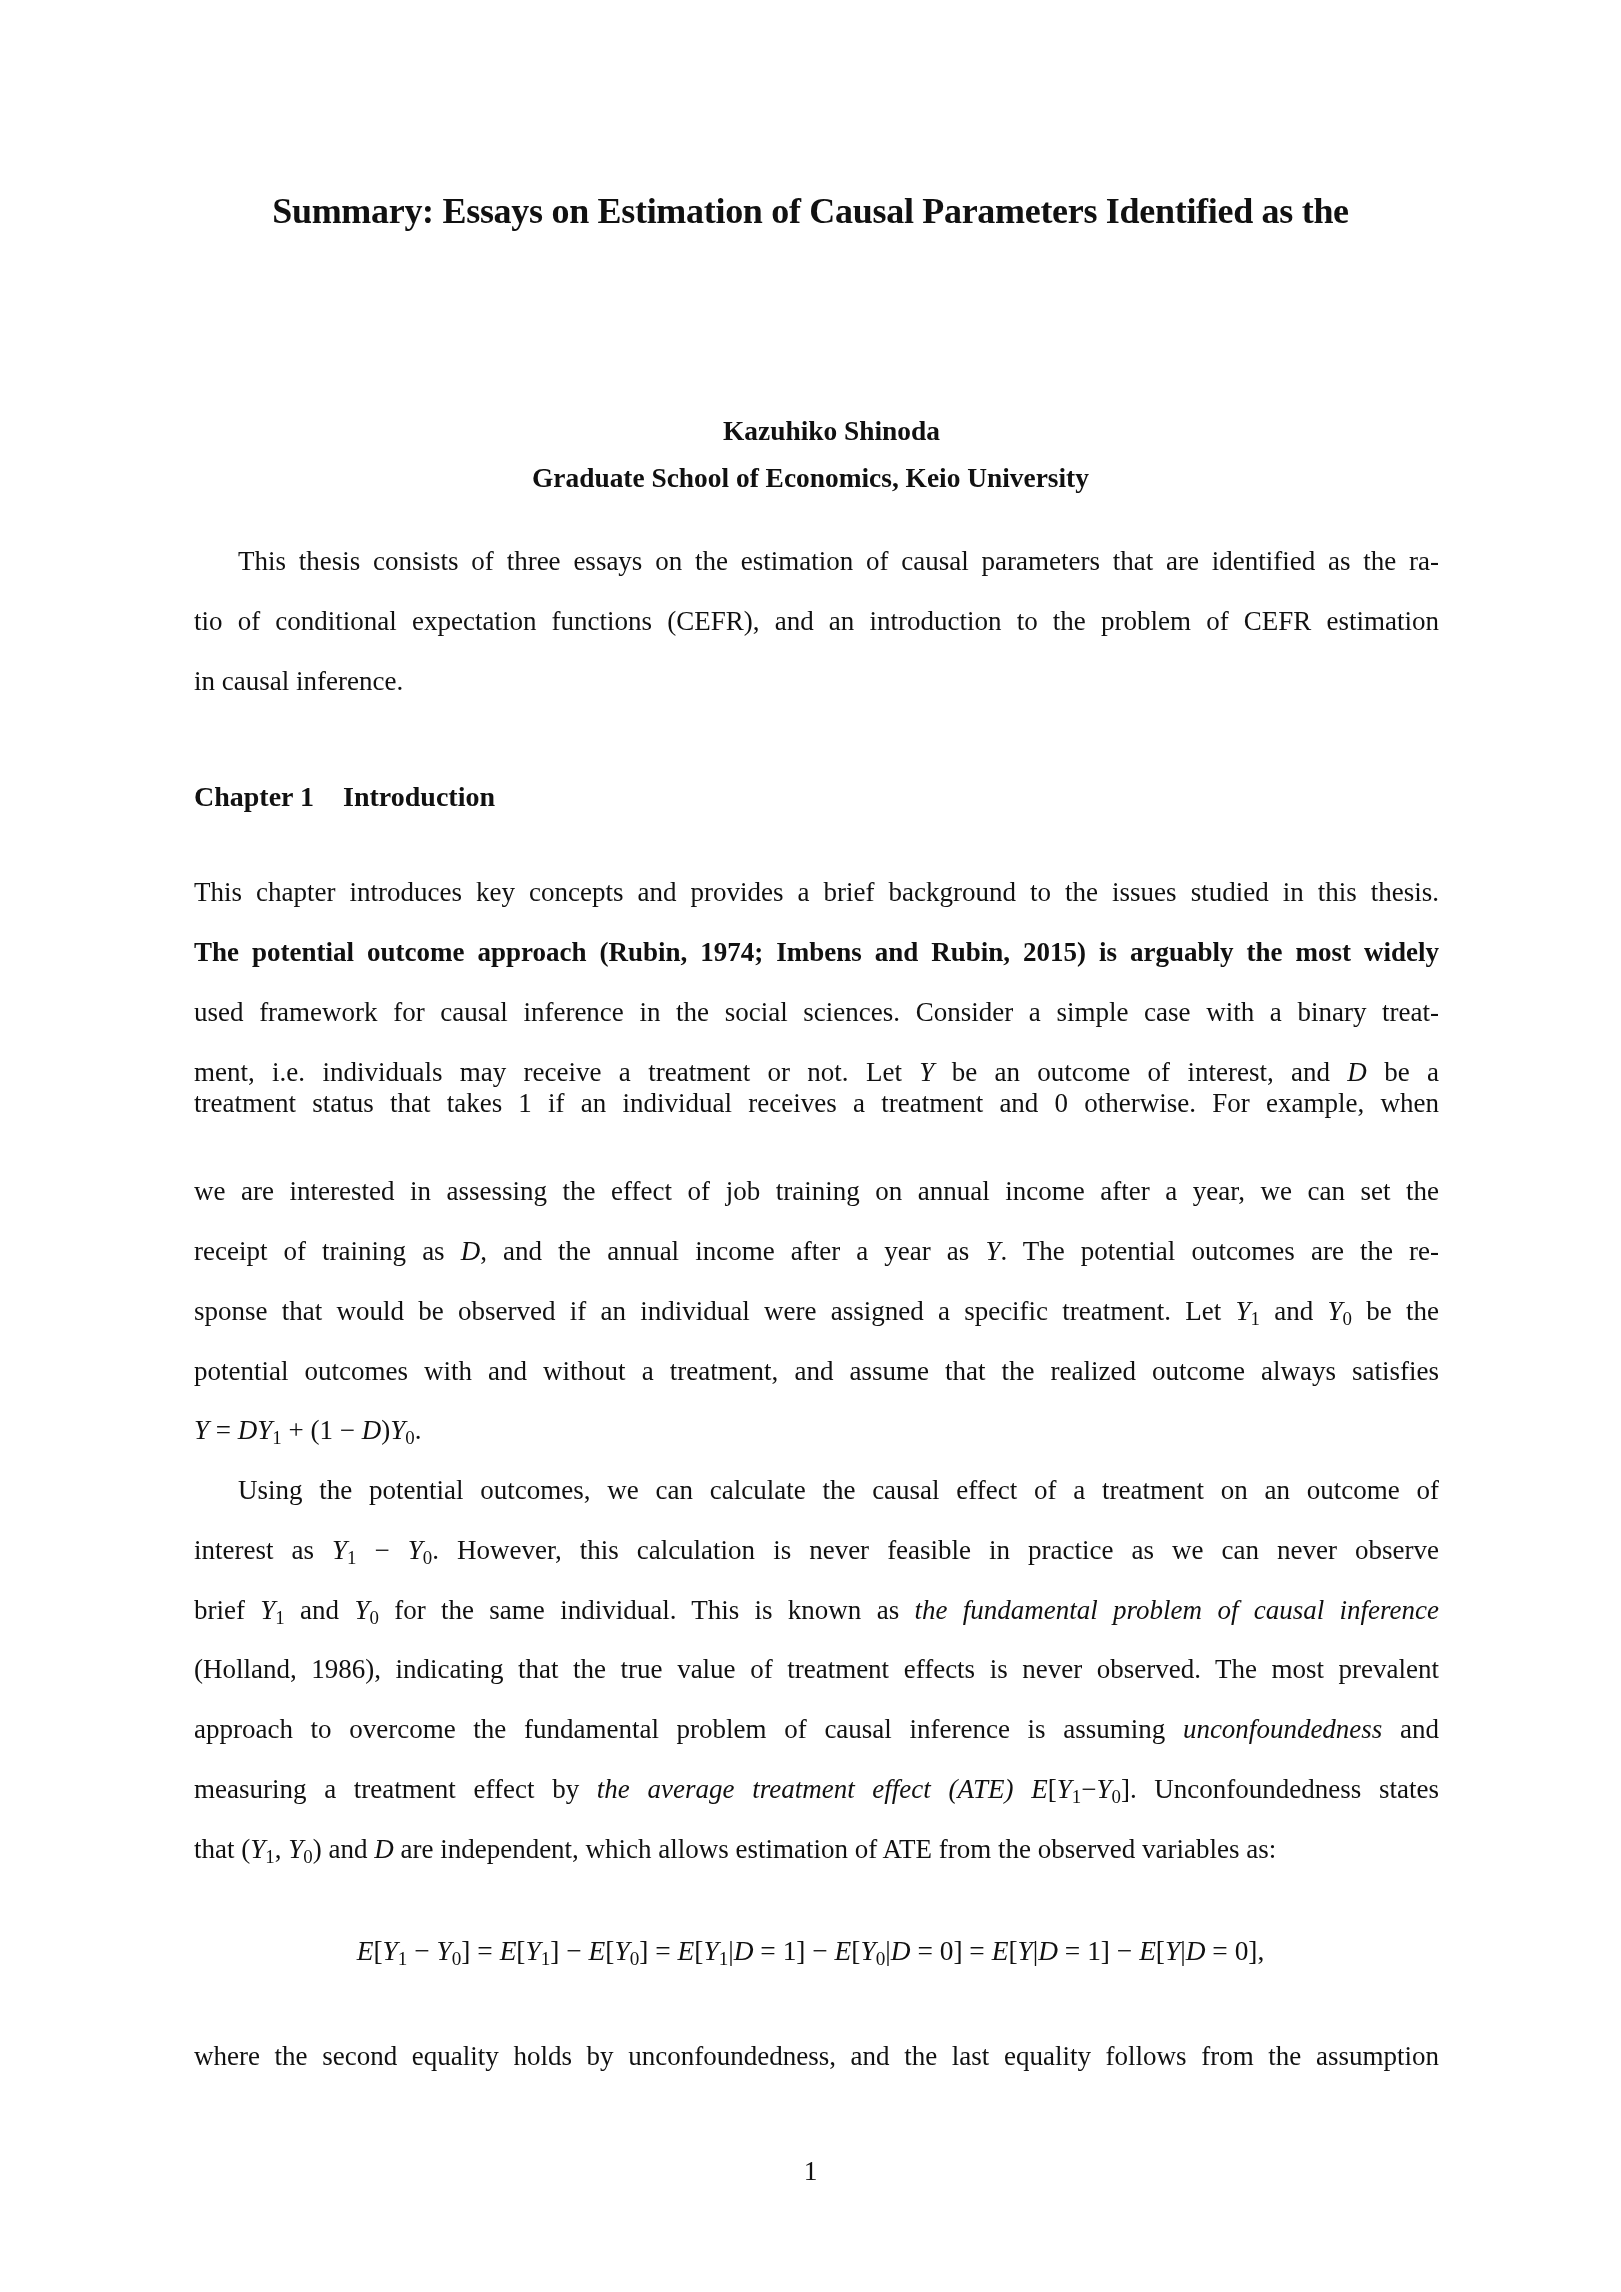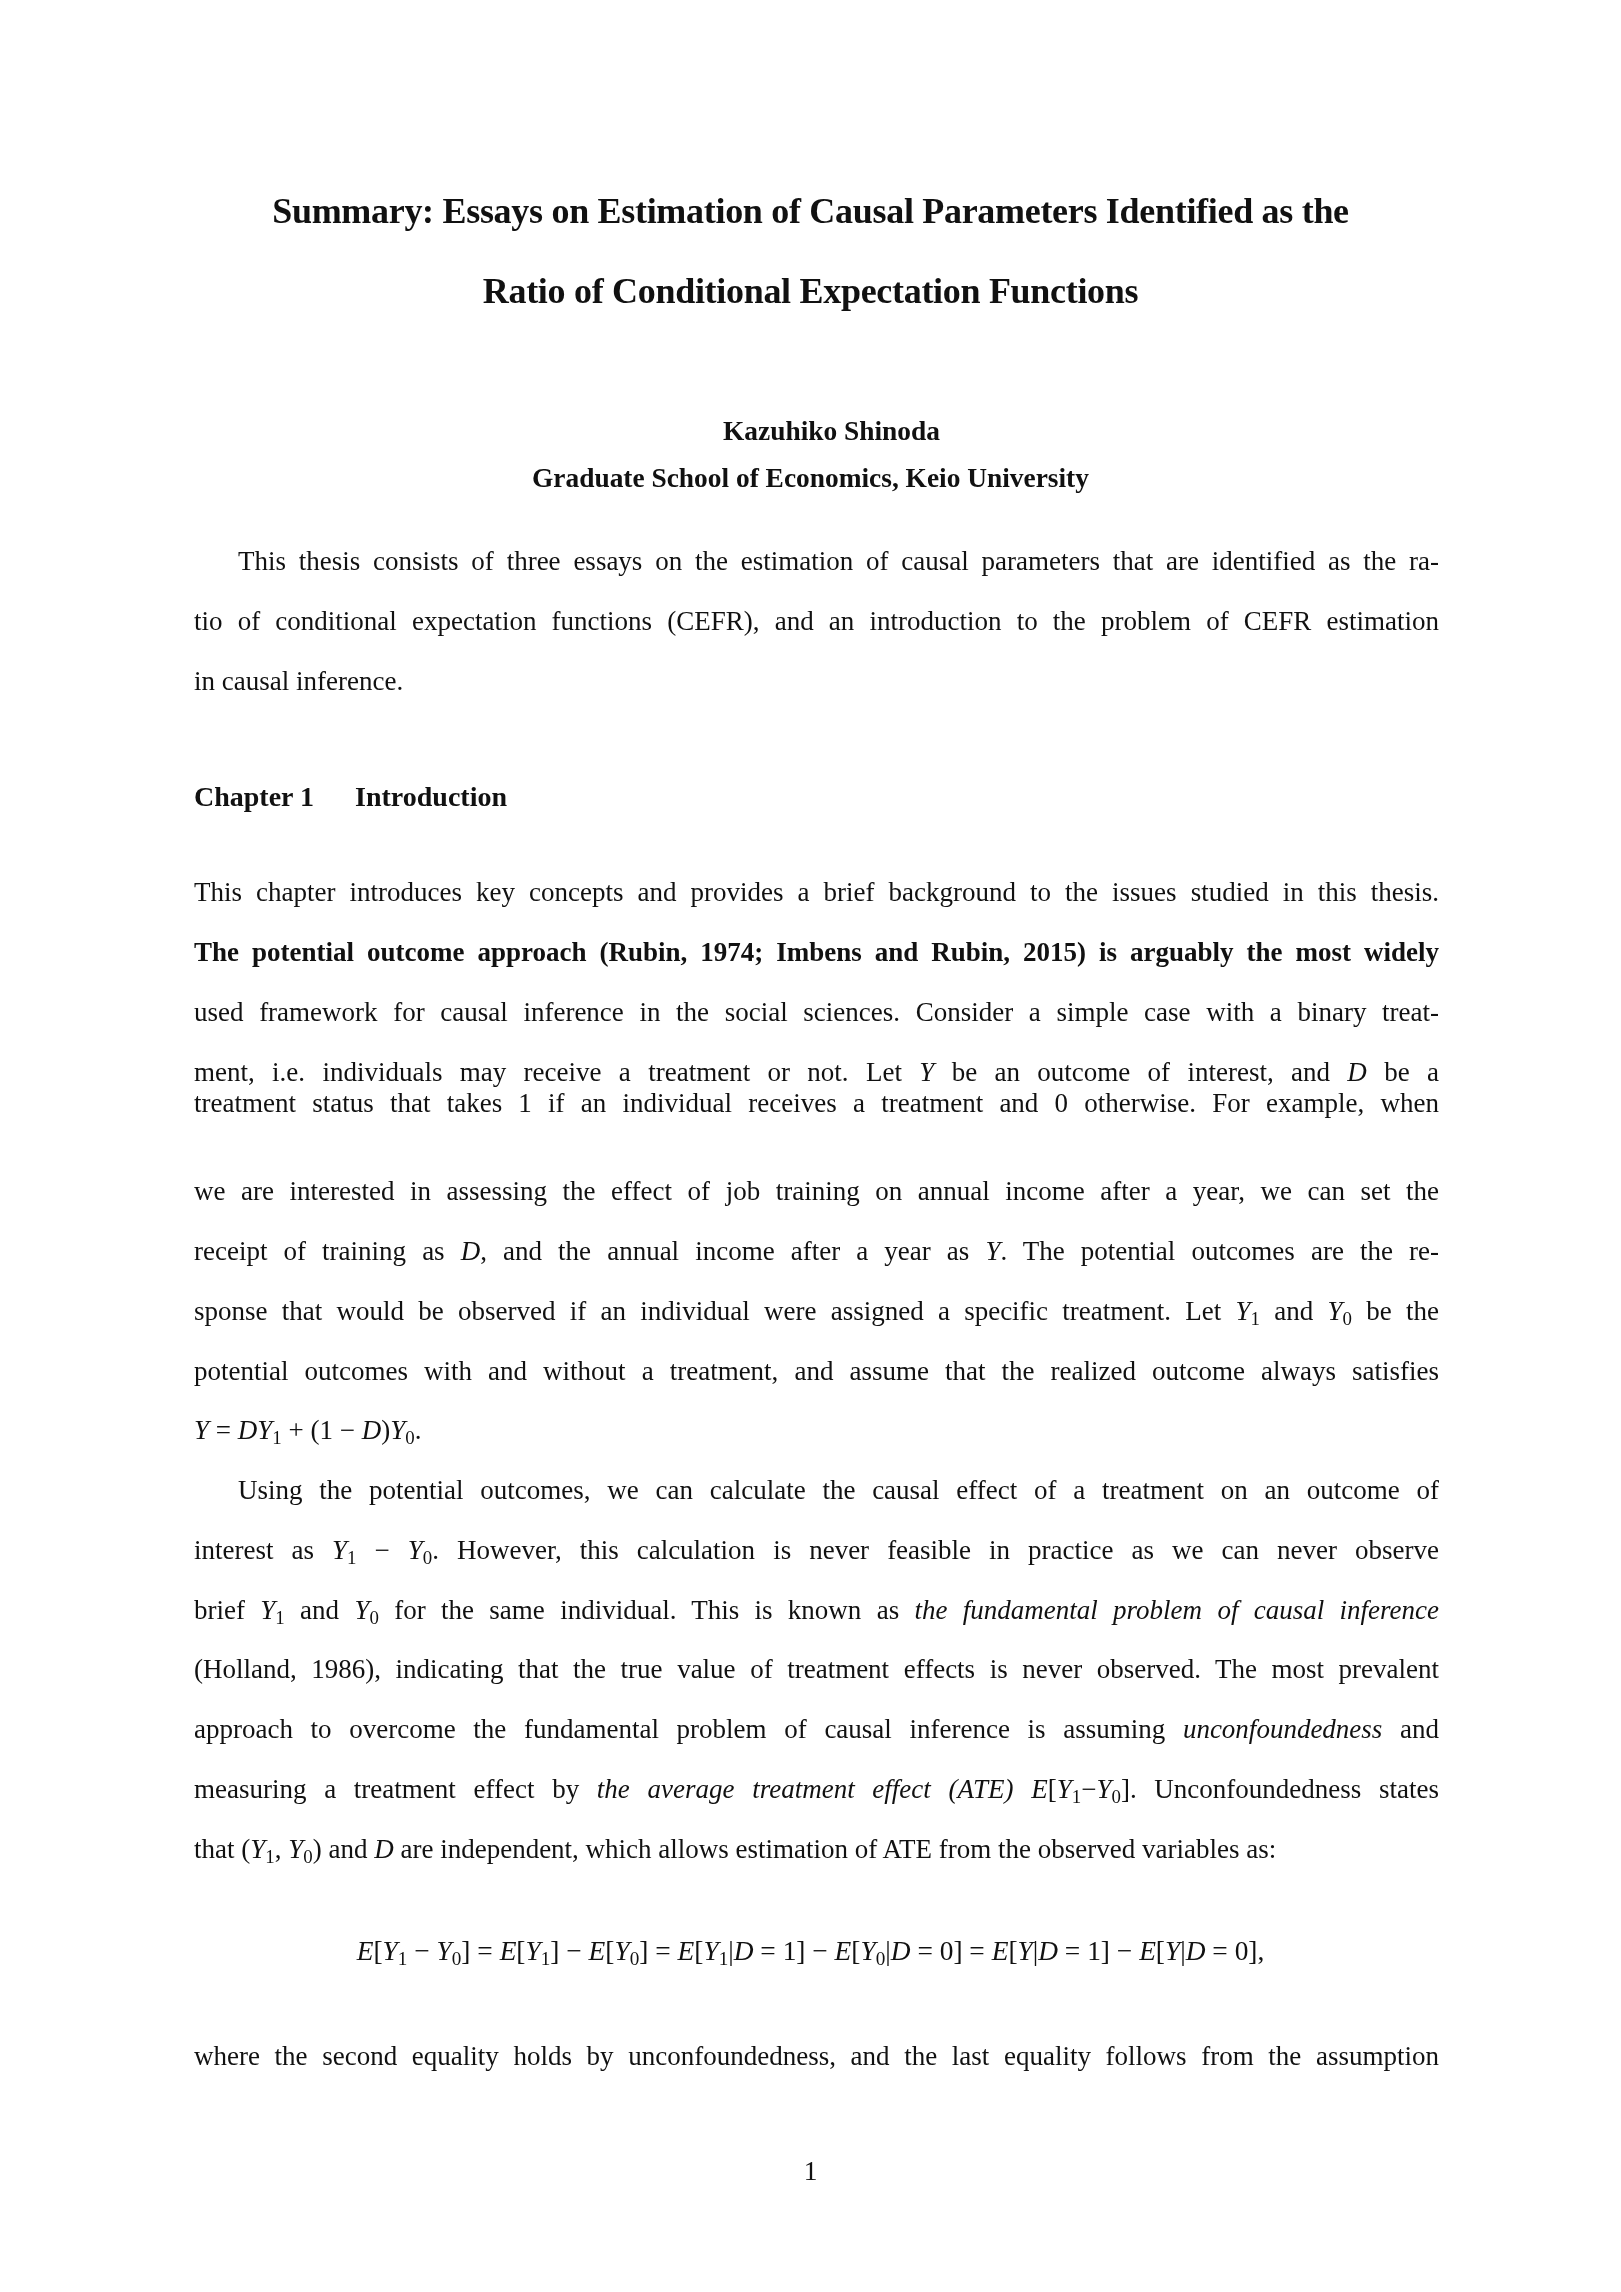--- a/index.html
+++ b/index.html
@@ -8,34 +8,33 @@
   .page { position: absolute; left: 0; top: 0; width: 1293px; height: 2293px; background: #fff; }
   .title { position: absolute; left: 0; width: 1621px; text-align: center;
            font-weight: bold; font-size: 36px; line-height: 39px; letter-spacing: -0.3px; }
   .center-bold { position: absolute; left: 0; width: 1621px; text-align: center;
            font-weight: bold; font-size: 27.4px; line-height: 31px; }
   .line { position: absolute; left: 194px; width: 1245px; font-size: 27px; line-height: 31px;
           white-space: nowrap; text-align: justify; text-align-last: justify; }
   .line.last { text-align-last: left; }
   .line.indent { padding-left: 44px; width: 1201px; }
   .h2 { position: absolute; left: 194px; font-weight: bold; font-size: 28px; line-height: 31px; }
-  .h2 .num { margin-right: 41px; }
+  .h2 .num { margin-right: 29px; }
   .m { font-style: italic; font-family: "Liberation Serif", "DejaVu Serif", serif; }
   sub { font-size: 70%; vertical-align: -4.9px; line-height: 0; font-style: normal; }
   em { font-style: italic; }
   .eq { position: absolute; left: 0; width: 1621px; text-align: center; font-size: 27.4px; line-height: 31px; white-space: nowrap; }
   .pagenum { position: absolute; left: 0; width: 1621px; text-align: center; font-size: 27.4px; line-height: 31px; }
 </style>
 </head>
 <body>
 
 <div class="page">
 
   <div class="title" style="top:192px;">Summary: Essays on Estimation of Causal Parameters Identified as the</div>
-  <div class="title" style="top:272px;">Ratio of Conditional Expectation Functions</div>
 
   <div class="center-bold" style="top:416px;padding-left:21px;">Kazuhiko Shinoda</div>
   <div class="center-bold" style="top:463px;">Graduate School of Economics, Keio University</div>
 
   <div>
     <div class="line indent" style="top:546px;">This thesis consists of three essays on the estimation of causal parameters that are identified as the ra-</div>
     <div class="line" style="top:606px;">tio of conditional expectation functions (CEFR), and an introduction to the problem of CEFR estimation</div>
     <div class="line last" style="top:666px;">in causal inference.</div>
   </div>
 

